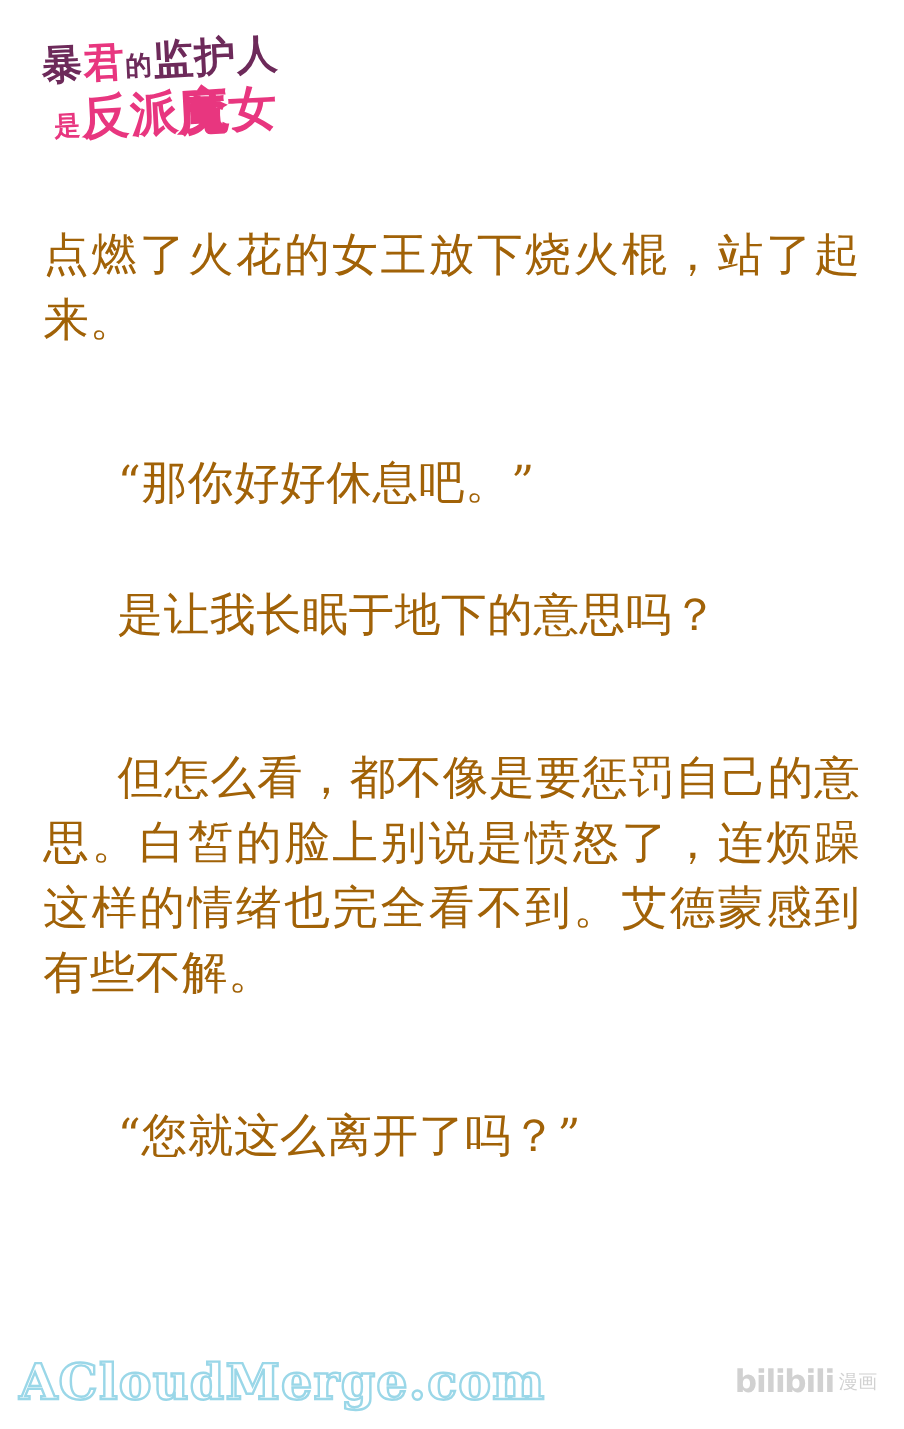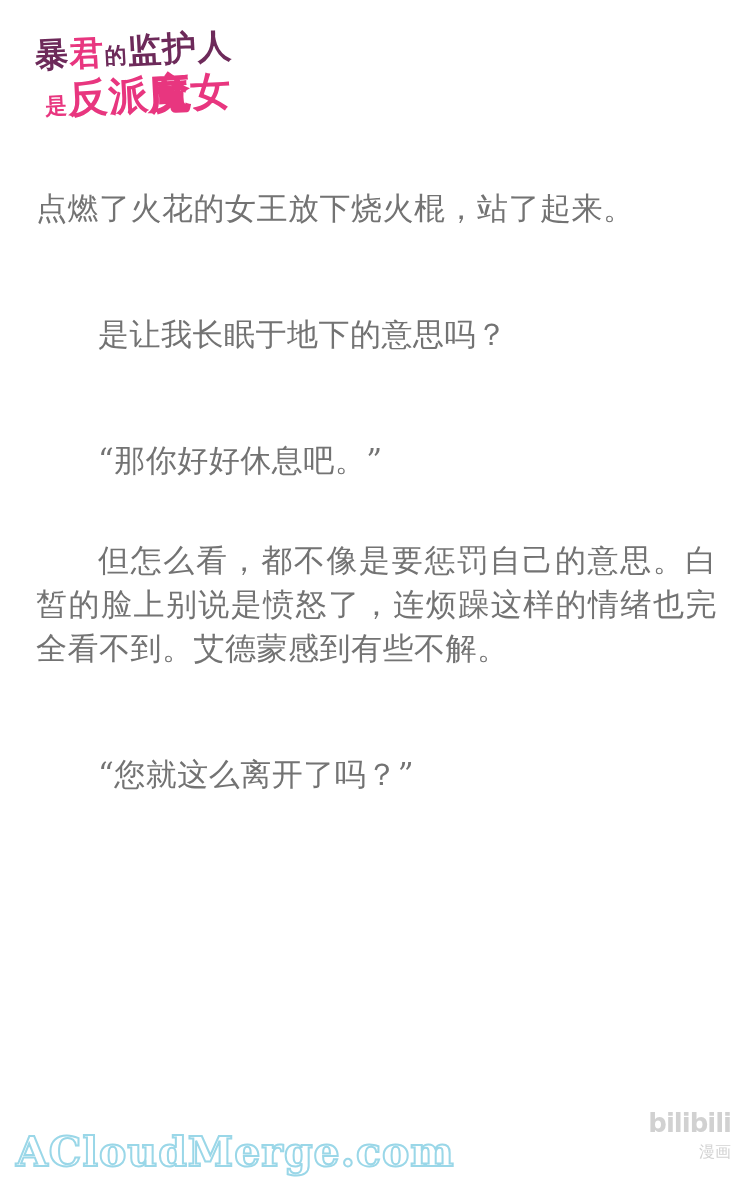--- a/index.html
+++ b/index.html
@@ -76,23 +76,23 @@
   .content {
     position: absolute;
     left: 0;
     top: 186px;
     width: 753px;
     padding: 0 36px;
     box-sizing: border-box;
   }
   .para {
     font-family: "DejaVu Serif", "Liberation Serif", serif;
-    font-size: 31px;
+    font-size: 38px;
     line-height: 1.42;
-    color: #737373;
+    color: #a16207;
     margin: 0 0 46px 0;
     text-align: justify;
     letter-spacing: 0.5px;
   }
   .para.indent {
     text-indent: 62px;
   }
   .para.gap-lg {
     margin-bottom: 56px;
   }
@@ -124,21 +124,20 @@
   }
 
   .bili-logo {
     position: absolute;
     right: 22px;
     bottom: 24px;
     display: flex;
     align-items: flex-end;
     gap: 4px;
     opacity: 0.45;
-    flex-direction: column;
   }
   .bili-text {
     font-family: "DejaVu Sans", sans-serif;
     font-size: 26px;
     font-weight: bold;
     color: #9a9a9a;
     letter-spacing: -1px;
   }
   .bili-sub {
     font-family: Liberation Sans, sans-serif;
@@ -156,22 +155,22 @@
     <div class="logo-line logo-line1">
       <span class="lg-dark">暴</span><span class="lg-pink">君</span><span class="lg-small">的</span><span class="lg-dark">监</span><span class="lg-dark">护</span><span class="lg-dark">人</span>
     </div>
     <div class="logo-line logo-line2">
       <span class="lg-small-pink">是</span><span class="lg-pink">反</span><span class="lg-pink">派</span><span class="lg-outline">魔</span><span class="lg-pink">女</span>
     </div>
   </div>
 
   <div class="content">
     <p class="para gap-xl">点燃了火花的女王放下烧火棍，站了起来。</p>
+    <p class="para indent gap-lg">“那你好好休息吧。”</p>
     <p class="para indent gap-xl">是让我长眠于地下的意思吗？</p>
-    <p class="para indent gap-lg">“那你好好休息吧。”</p>
     <p class="para indent gap-xl">但怎么看，都不像是要惩罚自己的意思。白皙的脸上别说是愤怒了，连烦躁这样的情绪也完全看不到。艾德蒙感到有些不解。</p>
     <p class="para indent gap-lg">“您就这么离开了吗？”</p>
   </div>
 
   <div class="watermark">
     <div class="wm-line wm-line2">ACloudMerge.com</div>
   </div>
 
   <div class="bili-logo">
     <span class="bili-text">bilibili</span>

